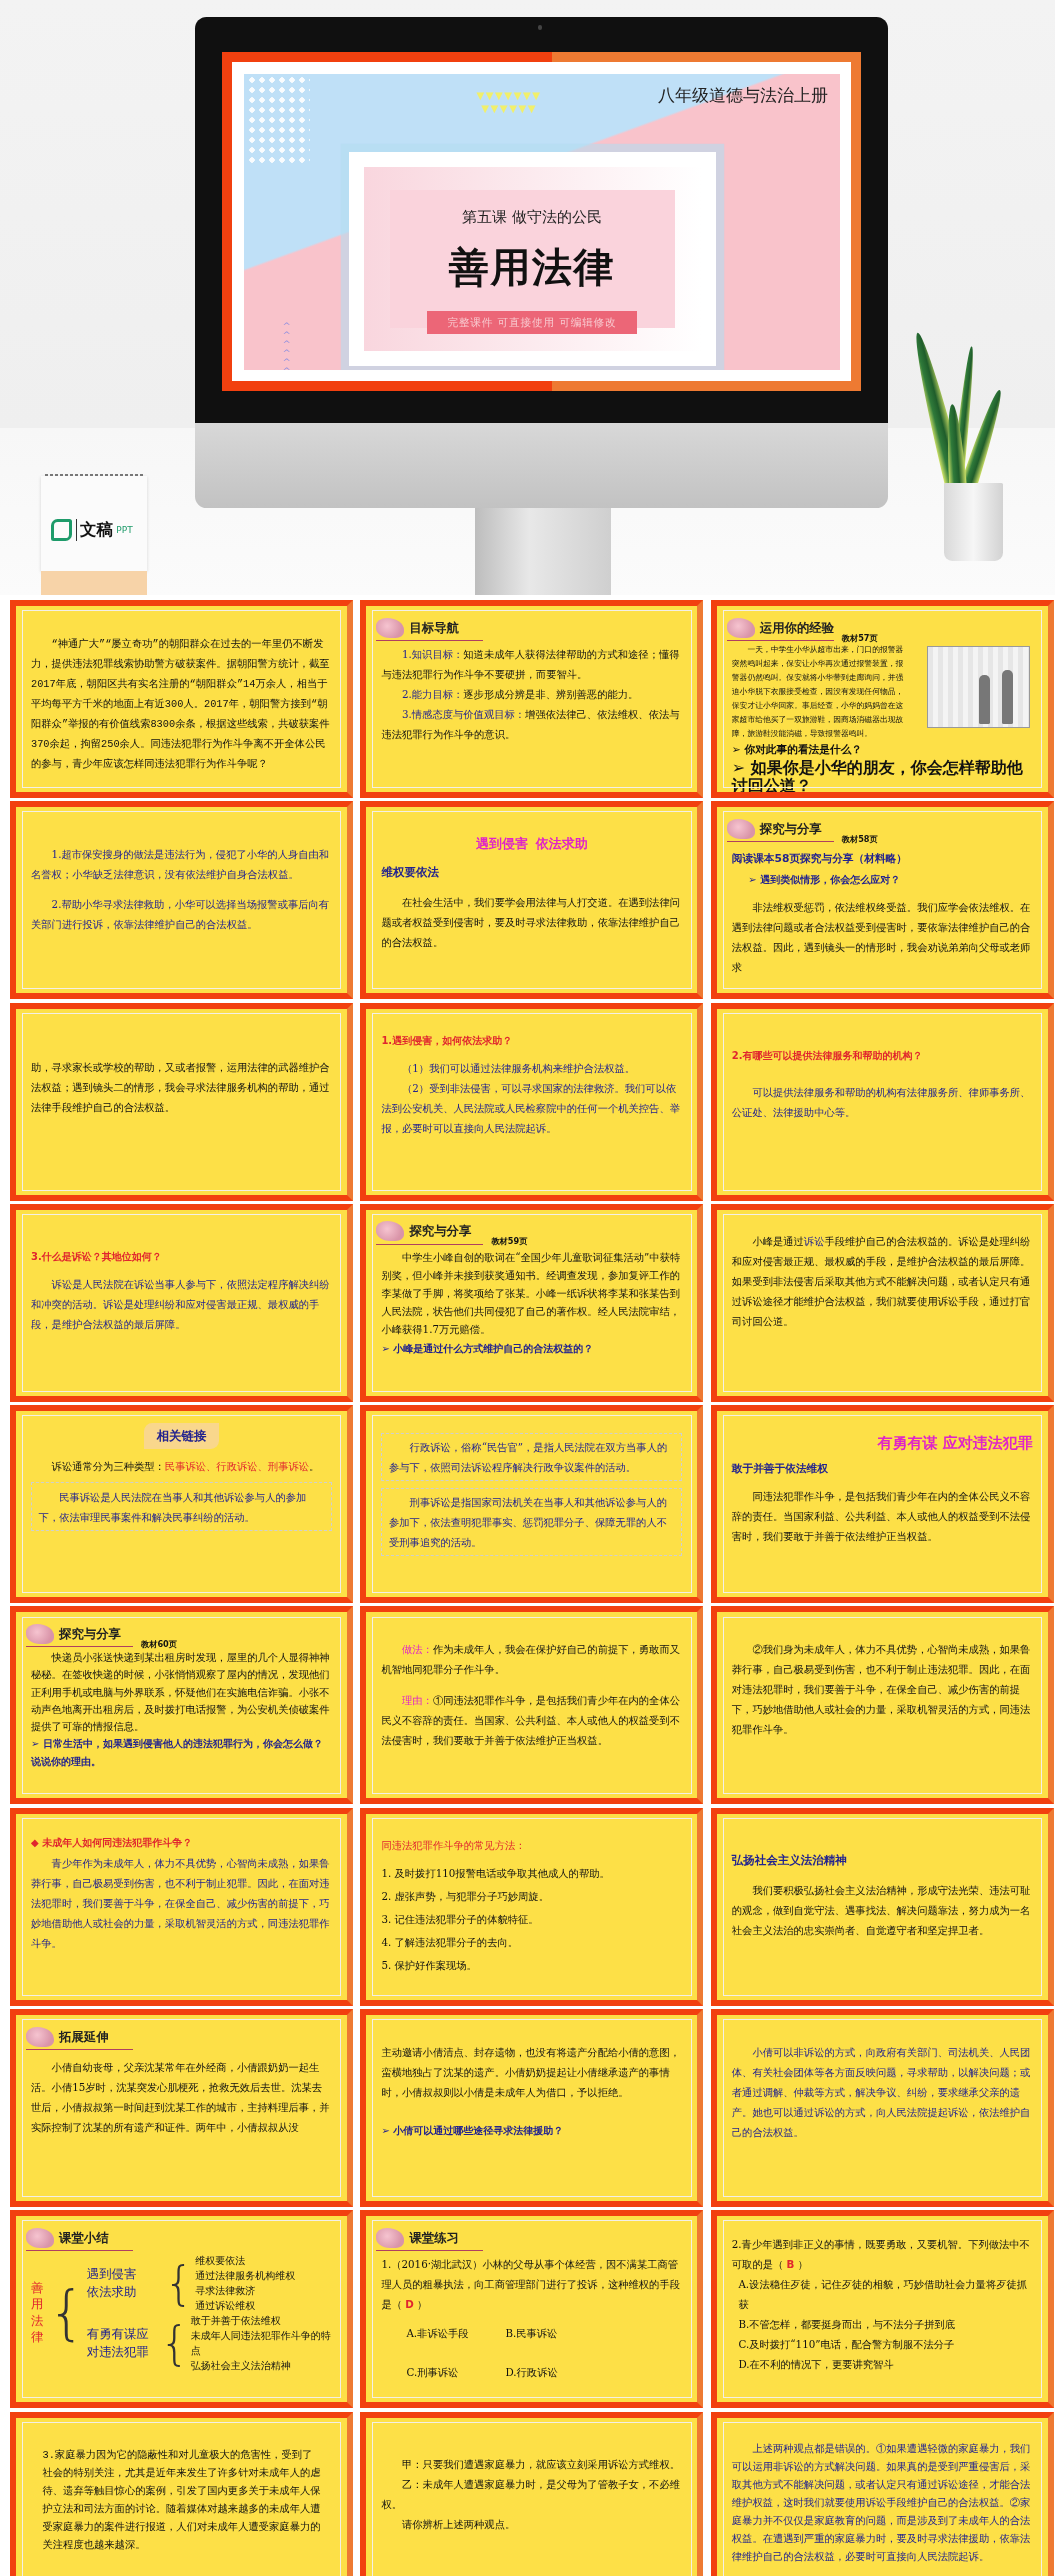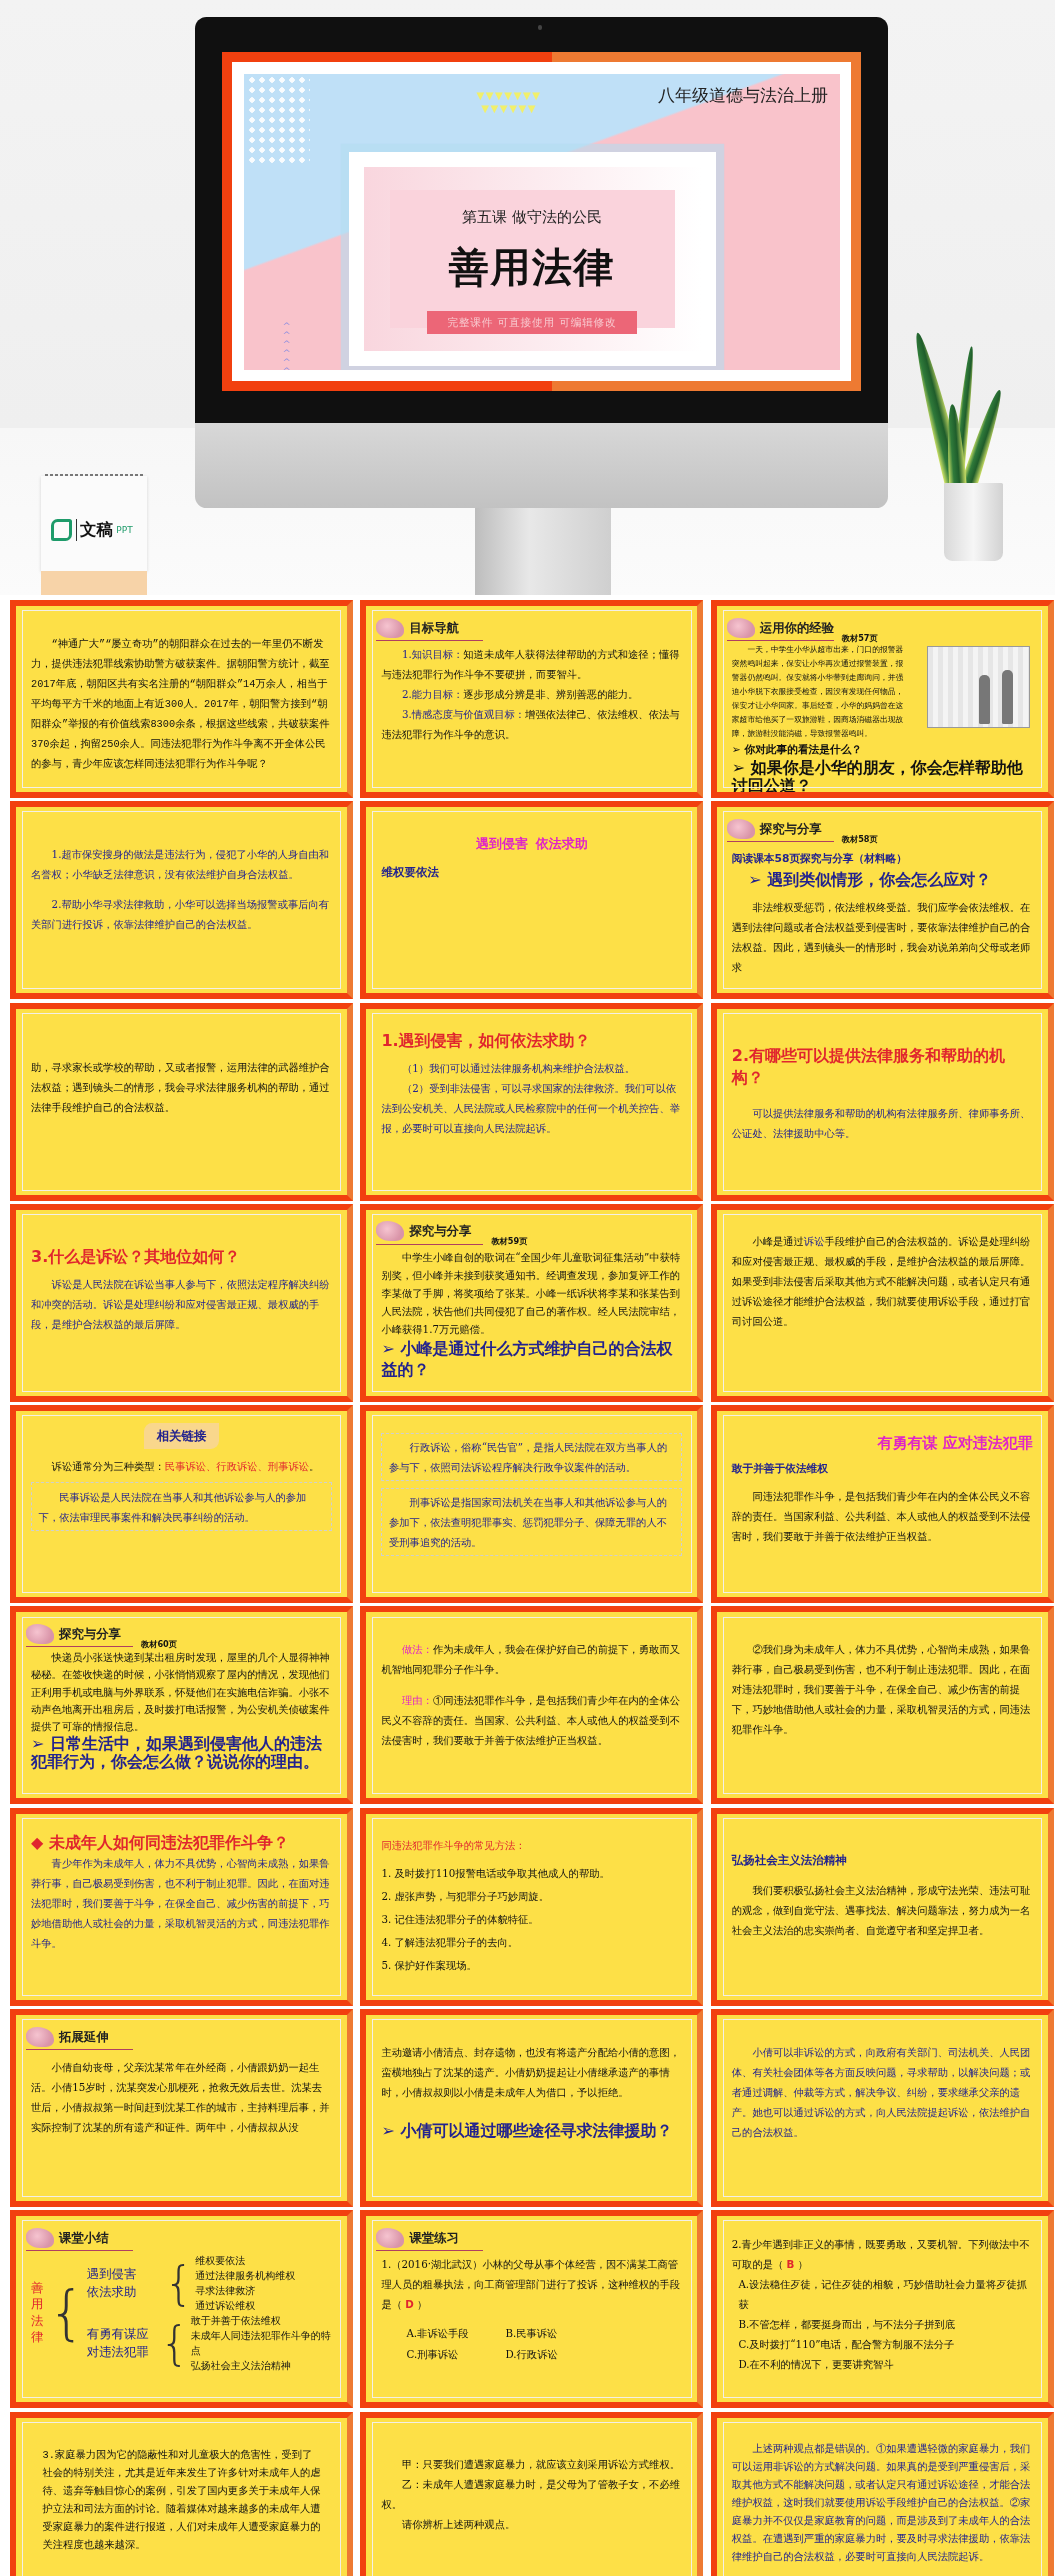--- a/index.html
+++ b/index.html
@@ -55,38 +55,38 @@
   .bold { font-weight: bold; }
   .center { text-align: center; }
   .mt8 { margin-top: 6.6px; } .mt12 { margin-top: 10px; } .mt20 { margin-top: 16.5px; font-family: Liberation Mono, monospace; } .mt30 { margin-top: 25px; } .mt45 { margin-top: 37px; }
 
   .sec-head { display: flex; align-items: flex-end; height: 25px; margin: -5px 0 5px -5px; position: relative; }
   .sec-icon { width: 28px; height: 20px; border-radius: 40% 60% 30% 50%; background: radial-gradient(circle at 40% 40%, #f6c4d0, #d994a8 70%); margin-right: 5px; }
   .sec-title { font-family: "DejaVu Sans", sans-serif; font-weight: bold; font-size: 12.4px; color: #222; }
   .sec-line { position: absolute; left: 0; bottom: -3.3px; width: 107px; height: 0.8px; background: #b04060; }
   .sec-page { position: absolute; left: 115px; bottom: -10px; font-size: 8.2px; font-weight: bold; font-family: "DejaVu Sans", sans-serif; }
 
-  .q { font-family: "DejaVu Sans", sans-serif; font-weight: bold; font-size: 16px; line-height: 21.4px; }
+  .q { font-family: "DejaVu Sans", sans-serif; font-weight: bold; font-size: 10px; line-height: 21.4px; }
   .arrow::before { content: "➢ "; }
   .dash-box { border: 0.8px dashed #cfcfcf; padding: 3.3px 6.6px; }
   .ribbon { display: inline-block; background: #f9d78c; padding: 3.3px 13px; font-family: "DejaVu Sans", sans-serif; font-weight: bold; font-size: 12.4px; color: #23238e; border-radius: 8.2px 0 8.2px 0; }
 
   .illus { position: absolute; right: 18px; top: 40px; width: 103px; height: 82px; background: repeating-linear-gradient(90deg, #e6e6e6 0 5px, #f4f4f4 5px 10px); border: 0.8px solid #999; }
   .illus .p1, .illus .p2 { position: absolute; bottom: 3.3px; width: 11.5px; height: 49px; background: #777; border-radius: 5px 5px 1.6px 1.6px; }
   .illus .p1 { left: 51px; } .illus .p2 { left: 74px; height: 54px; }
 
   .summary { display: flex; align-items: center; margin-top: 1.6px; font-size: 10.3px; line-height: 16.5px; }
   .s-root { color: #e0262e; font-size: 12.4px; width: 16.5px; line-height: 16.5px; }
   .brace { font-size: 58px; color: #333; line-height: 1; margin: 0 1.6px; font-family: "DejaVu Sans", sans-serif; font-weight: 100; }
   .brace-sm { font-size: 46px; }
   .s-branch { display: flex; align-items: center; }
   .s-label { color: #23238e; font-size: 12.4px; width: 76px; line-height: 18px; }
   .s-items div { line-height: 15px; font-size: 10px; }
 
-  .opts { display: grid; grid-template-columns: 99px 99px; margin: 8.2px 0 0 25px; row-gap: 1px; }
+  .opts { display: grid; grid-template-columns: 99px 99px; margin: 8.2px 0 0 25px; row-gap: 19px; }
   .ans { color: #e0262e; font-family: "DejaVu Sans", sans-serif; font-weight: bold; }
 </style>
 </head>
 <body>
 
 <div class="hero">
   <div class="monitor">
     <div class="bezel">
       <div class="camera"></div>
       <div class="screen">
@@ -169,20 +169,21 @@
   <div class="card navy">
       <div class="ib"></div>
     <div class="p mt30">1.超市保安搜身的做法是违法行为，侵犯了小华的人身自由和名誉权；小华缺乏法律意识，没有依法维护自身合法权益。</div>
     <div class="p mt12">2.帮助小华寻求法律救助，小华可以选择当场报警或事后向有关部门进行投诉，依靠法律维护自己的合法权益。</div>
   </div>
 
   <div class="card">
       <div class="ib"></div>
     <div class="center magenta sans bold mt20" style="font-size:13px;">遇到侵害   依法求助</div>
     <div class="navy sans bold mt8" style="font-size:11.5px;">维权要依法</div>
+    <div class="p mt12">在社会生活中，我们要学会用法律与人打交道。在遇到法律问题或者权益受到侵害时，要及时寻求法律救助，依靠法律维护自己的合法权益。</div>
   </div>
 
   <div class="card">
       <div class="ib"></div>
     <div class="sec-head">
       <span class="sec-icon"></span>
       <span class="sec-title">探究与分享</span>
       <span class="sec-line"></span>
       <span class="sec-page">教材58页</span>
     </div>

